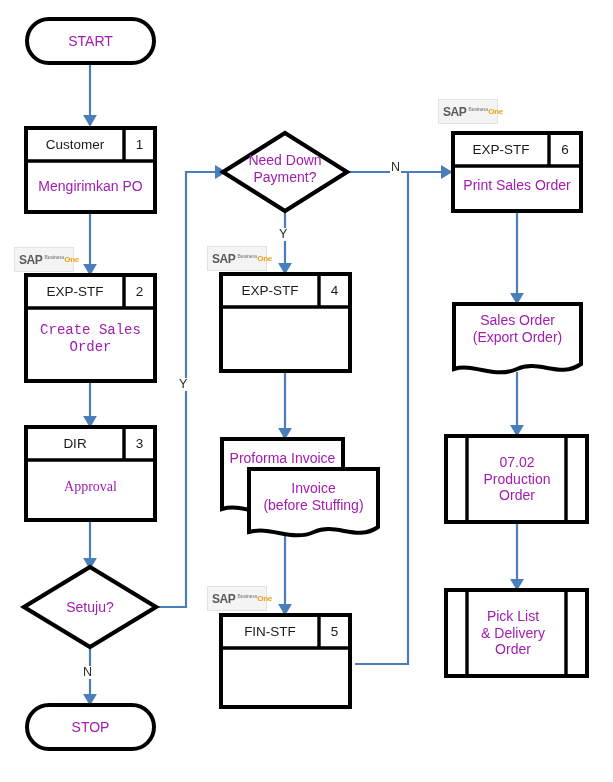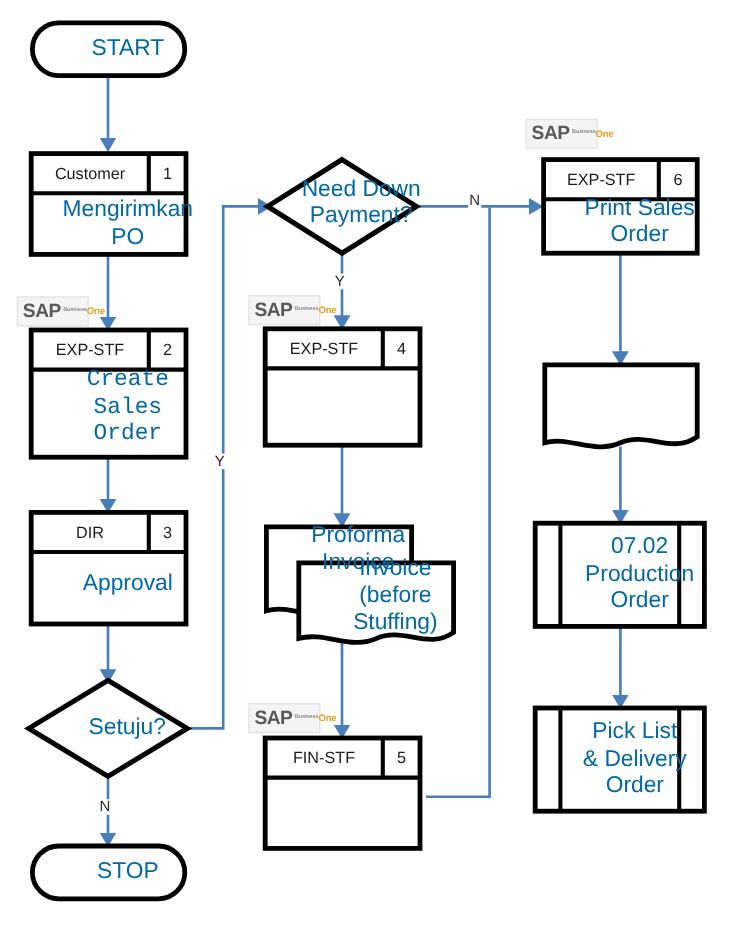--- a/index.html
+++ b/index.html
@@ -1,29 +1,29 @@
 <!DOCTYPE html>
 <html><head>
 <meta charset="utf-8">
 <style>
   html,body{margin:0;padding:0;background:#ffffff;}
   body{width:613px;height:782px;font-family:"Liberation Sans",sans-serif;}
   #canvas{position:relative;width:613px;height:782px;overflow:hidden;background:#fff;}
   svg{position:absolute;left:0;top:0;width:613px;height:782px;}
   .node-text{position:absolute;display:flex;align-items:center;justify-content:center;
-    text-align:center;color:#0369a1;font-size:19px;line-height:1.18;
-    font-family:"Liberation Sans",sans-serif;pointer-events:none;padding-left:16px;}
+    text-align:center;color:#a21caf;font-size:14px;line-height:1.18;
+    font-family:"Liberation Sans",sans-serif;pointer-events:none;}
   .hdr-text{position:absolute;display:flex;align-items:center;justify-content:center;
     text-align:center;color:#1a1a1a;font-size:13.5px;font-family:"Liberation Sans",sans-serif;}
   .edge-label{position:absolute;color:#2b2b2b;font-size:12.5px;
     font-family:"Liberation Sans",sans-serif;background:#fff;padding:0 1px;line-height:1;}
   .saplogo{position:absolute;background:#f4f4f4;border:1px solid #e2e2e2;
     display:flex;align-items:center;box-sizing:border-box;padding:1px 3px 1px 4px;}
   .sap-word{font-family:"Liberation Sans",sans-serif;font-weight:bold;
-    font-size:16px;color:#5a5a5a;letter-spacing:-0.4px;line-height:1;}
+    font-size:12px;color:#5a5a5a;letter-spacing:-0.4px;line-height:1;}
   .sap-right{display:flex;flex-direction:row;margin-left:2px;line-height:1;}
   .sap-bus{font-size:4.6px;font-weight:bold;color:#8a8a8a;letter-spacing:-0.1px;line-height:1.05;}
   .sap-one{font-size:8px;font-weight:bold;color:#e9a21b;letter-spacing:-0.2px;line-height:1;}
 </style>
 </head>
 <body>
 
 <div id="canvas">
 
   <svg viewBox="0 0 613 782">
@@ -145,21 +145,21 @@
   <div class="hdr-text" style="left:26px;top:128px;width:98px;height:33px;">Customer</div>
   <div class="hdr-text" style="left:124px;top:128px;width:31px;height:33px;">1</div>
   <div class="node-text" style="left:26px;top:161px;width:129px;height:51px;">Mengirimkan PO</div>
 
   <div class="hdr-text" style="left:26px;top:275px;width:98px;height:33px;">EXP-STF</div>
   <div class="hdr-text" style="left:124px;top:275px;width:31px;height:33px;">2</div>
   <div class="node-text" style="left:26px;top:308px;width:129px;height:62px;font-family:Liberation Mono, monospace;">Create Sales<br>Order</div>
 
   <div class="hdr-text" style="left:26px;top:427px;width:98px;height:33px;">DIR</div>
   <div class="hdr-text" style="left:124px;top:427px;width:31px;height:33px;">3</div>
-  <div class="node-text" style="left:26px;top:460px;width:129px;height:55px;">Approval</div>
+  <div class="node-text" style="left:26px;top:460px;width:129px;height:55px;font-family:Liberation Serif, serif;">Approval</div>
 
   <div class="node-text" style="left:28px;top:588px;width:124px;height:38px;">Setuju?</div>
 
   <div class="node-text" style="left:27px;top:705px;width:127px;height:44px;">STOP</div>
 
   <div class="node-text" style="left:228px;top:149px;width:114px;height:40px;">Need Down<br>Payment?</div>
 
   <div class="hdr-text" style="left:221px;top:274px;width:98px;height:33px;">EXP-STF</div>
   <div class="hdr-text" style="left:319px;top:274px;width:31px;height:33px;">4</div>
 
@@ -167,20 +167,21 @@
 
   <div class="node-text" style="left:251px;top:473px;width:125px;height:48px;">Invoice<br>(before Stuffing)</div>
 
   <div class="hdr-text" style="left:221px;top:615px;width:98px;height:33px;">FIN-STF</div>
   <div class="hdr-text" style="left:319px;top:615px;width:31px;height:33px;">5</div>
 
   <div class="hdr-text" style="left:453px;top:133px;width:96px;height:33px;">EXP-STF</div>
   <div class="hdr-text" style="left:549px;top:133px;width:32px;height:33px;">6</div>
   <div class="node-text" style="left:453px;top:166px;width:128px;height:38px;">Print Sales Order</div>
 
+  <div class="node-text" style="left:456px;top:307px;width:123px;height:44px;">Sales Order<br>(Export Order)</div>
 
   <div class="node-text" style="left:469px;top:436px;width:96px;height:86px;">07.02<br>Production<br>Order</div>
 
   <div class="node-text" style="left:469px;top:590px;width:88px;height:86px;">Pick List<br>&amp; Delivery<br>Order</div>
 
   <div class="edge-label" style="left:82px;top:666px;">N</div>
   <div class="edge-label" style="left:178px;top:378px;">Y</div>
   <div class="edge-label" style="left:278px;top:228px;">Y</div>
   <div class="edge-label" style="left:390px;top:161px;">N</div>
 

